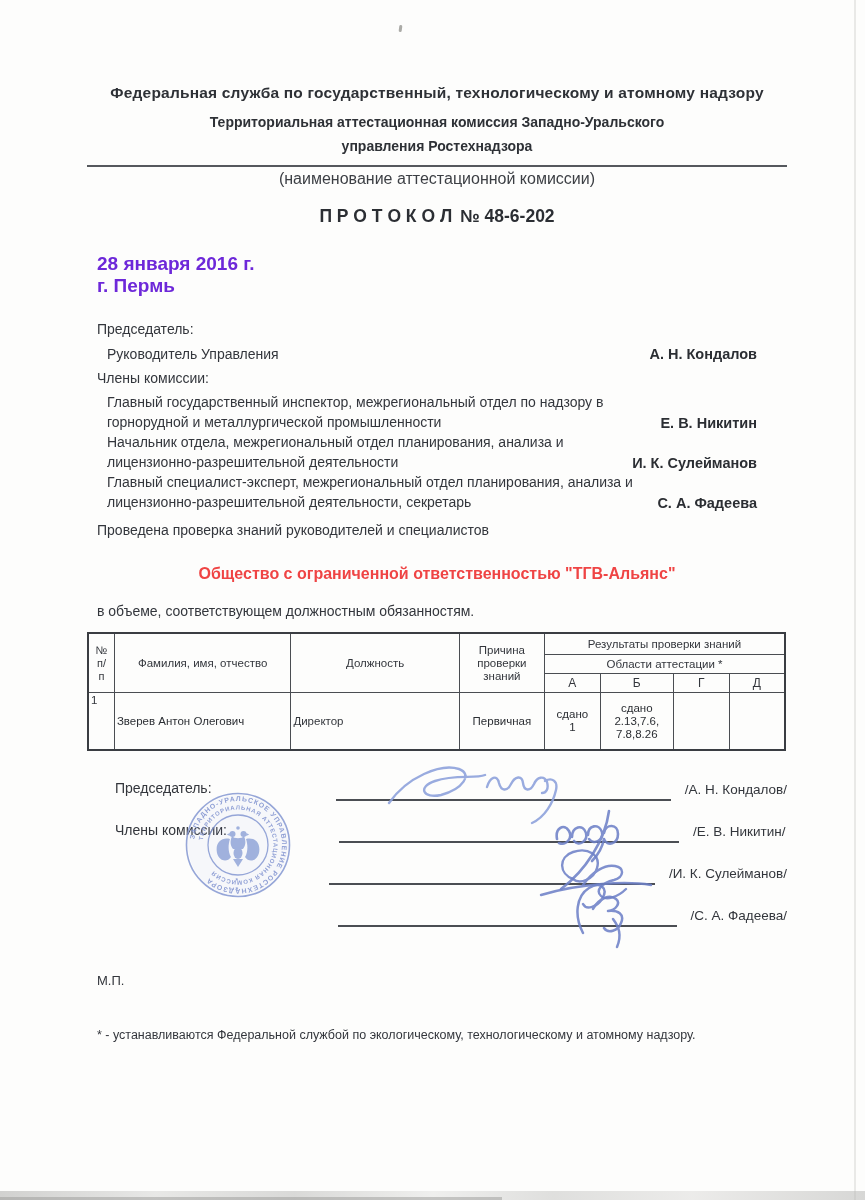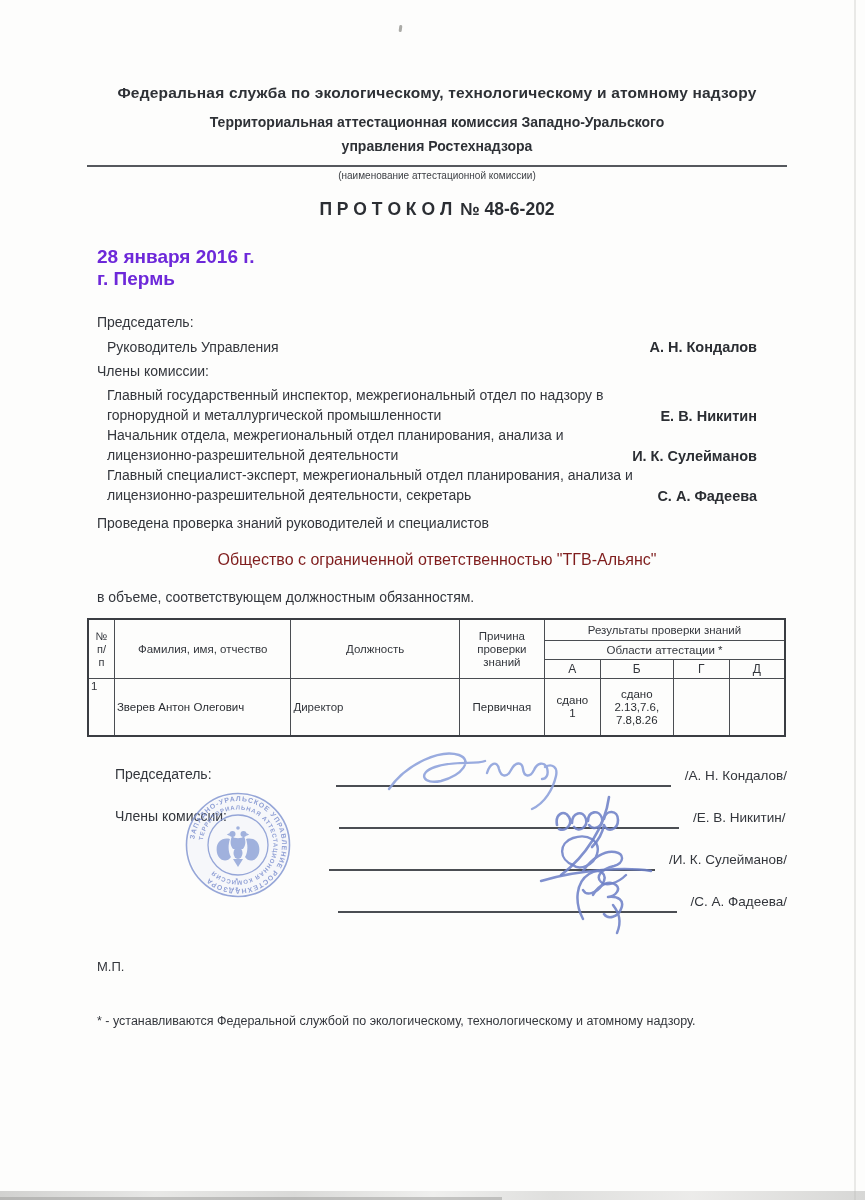--- a/index.html
+++ b/index.html
@@ -17,35 +17,35 @@
   .edge-line{position:absolute;right:9px;top:0;width:2px;height:100%;background:#e9e9e7;}
   .bottom-band{position:absolute;left:0;bottom:0;width:100%;height:9px;opacity:.55;
     background:linear-gradient(90deg,#adadab 0%,#d6d6d4 18%,#bcbcba 34%,#e4e4e2 50%,#c6c6c4 64%,#dedddb 80%,#b8b8b6 100%);}
   .bottom-band2{position:absolute;left:0;bottom:0;width:58%;height:3px;background:#9a9a98;opacity:.5;}
 
   .content{position:absolute;left:87px;top:0;width:700px;}
 
   .agency{margin-top:84px;text-align:center;font-weight:bold;font-size:15.5px;color:#2e3136;letter-spacing:.2px;}
   .commission{margin-top:8px;text-align:center;font-weight:bold;font-size:14px;line-height:24px;color:#2e3136;
     padding-bottom:7px;border-bottom:2px solid #55585d;}
-  .caption{margin-top:3px;text-align:center;font-size:10px;color:#3c3f44;}
+  .caption{margin-top:3px;text-align:center;font-size:16px;color:#3c3f44;}
   .doc-title{margin-top:18px;text-align:center;font-weight:bold;font-size:17.5px;color:#2b2e33;}
   .doc-title .num{margin-left:8px;}
   .date-row{margin-top:26px;display:flex;justify-content:space-between;font-weight:bold;font-size:19px;color:#6d28d9;
     padding:0 30px 0 10px;flex-direction:column;}
   .section-label{margin-top:24px;font-size:14px;padding-left:10px;}
   .person-row{margin-top:9px;display:flex;justify-content:space-between;align-items:flex-end;padding:0 30px 0 20px;font-size:14px;}
   .person-row .pname{font-weight:bold;font-size:14.5px;white-space:nowrap;color:#2b2e33;}
   .members-label{margin-top:8px;font-size:14px;padding-left:10px;}
   .members{margin-top:6px;padding:0 30px 0 20px;}
   .member{display:flex;align-items:flex-end;}
   .member .mdesc{width:532px;font-size:14px;line-height:20px;}
   .member .mname{margin-left:auto;font-weight:bold;font-size:14.5px;white-space:nowrap;color:#2b2e33;padding-bottom:1px;}
   .conducted{margin-top:10px;font-size:14px;padding-left:10px;}
-  .company{margin-top:20px;text-align:center;font-weight:normal;font-size:16px;color:#7f1d1d;}
+  .company{margin-top:27px;text-align:center;font-weight:bold;font-size:16px;color:#ef4444;}
   .scope{margin-top:20px;font-size:14px;padding-left:10px;}
 
   table.results{margin-top:13px;border-collapse:collapse;width:699px;table-layout:fixed;
     border:2px solid #3a3d42;font-size:11.5px;color:#33363c;}
   table.results th, table.results td{border:1px solid #4a4d52;padding:1px 2px;font-weight:normal;}
   table.results th{text-align:center;vertical-align:middle;line-height:13px;}
   .col-num{width:26px;} .col-name{width:174px;} .col-pos{width:166px;} .col-reason{width:84px;}
   .col-a{width:55px;} .col-b{width:72px;} .col-g{width:55px;} .col-d{width:55px;}
   .pre{white-space:pre-line;}
   th.hnum{vertical-align:top;text-align:left;padding-left:4px;line-height:12px;font-size:11px;}
@@ -73,21 +73,21 @@
 </head>
 <body>
 
 <div class="page">
 
   <div class="speck"></div>
   <div class="edge-line"></div>
 
   <div class="content">
 
-    <div class="agency">Федеральная служба по экологическому, технологическому и атомному надзору</div>
+    <div class="agency">Федеральная служба по государственный, технологическому и атомному надзору</div>
 
     <div class="commission">
       <div>Территориальная аттестационная комиссия Западно-Уральского</div>
       <div>управления Ростехнадзора</div>
     </div>
 
     <div class="caption">(наименование аттестационной комиссии)</div>
 
     <div class="doc-title">
       <span>П Р О Т О К О Л</span><span class="num">№ 48-6-202</span>

